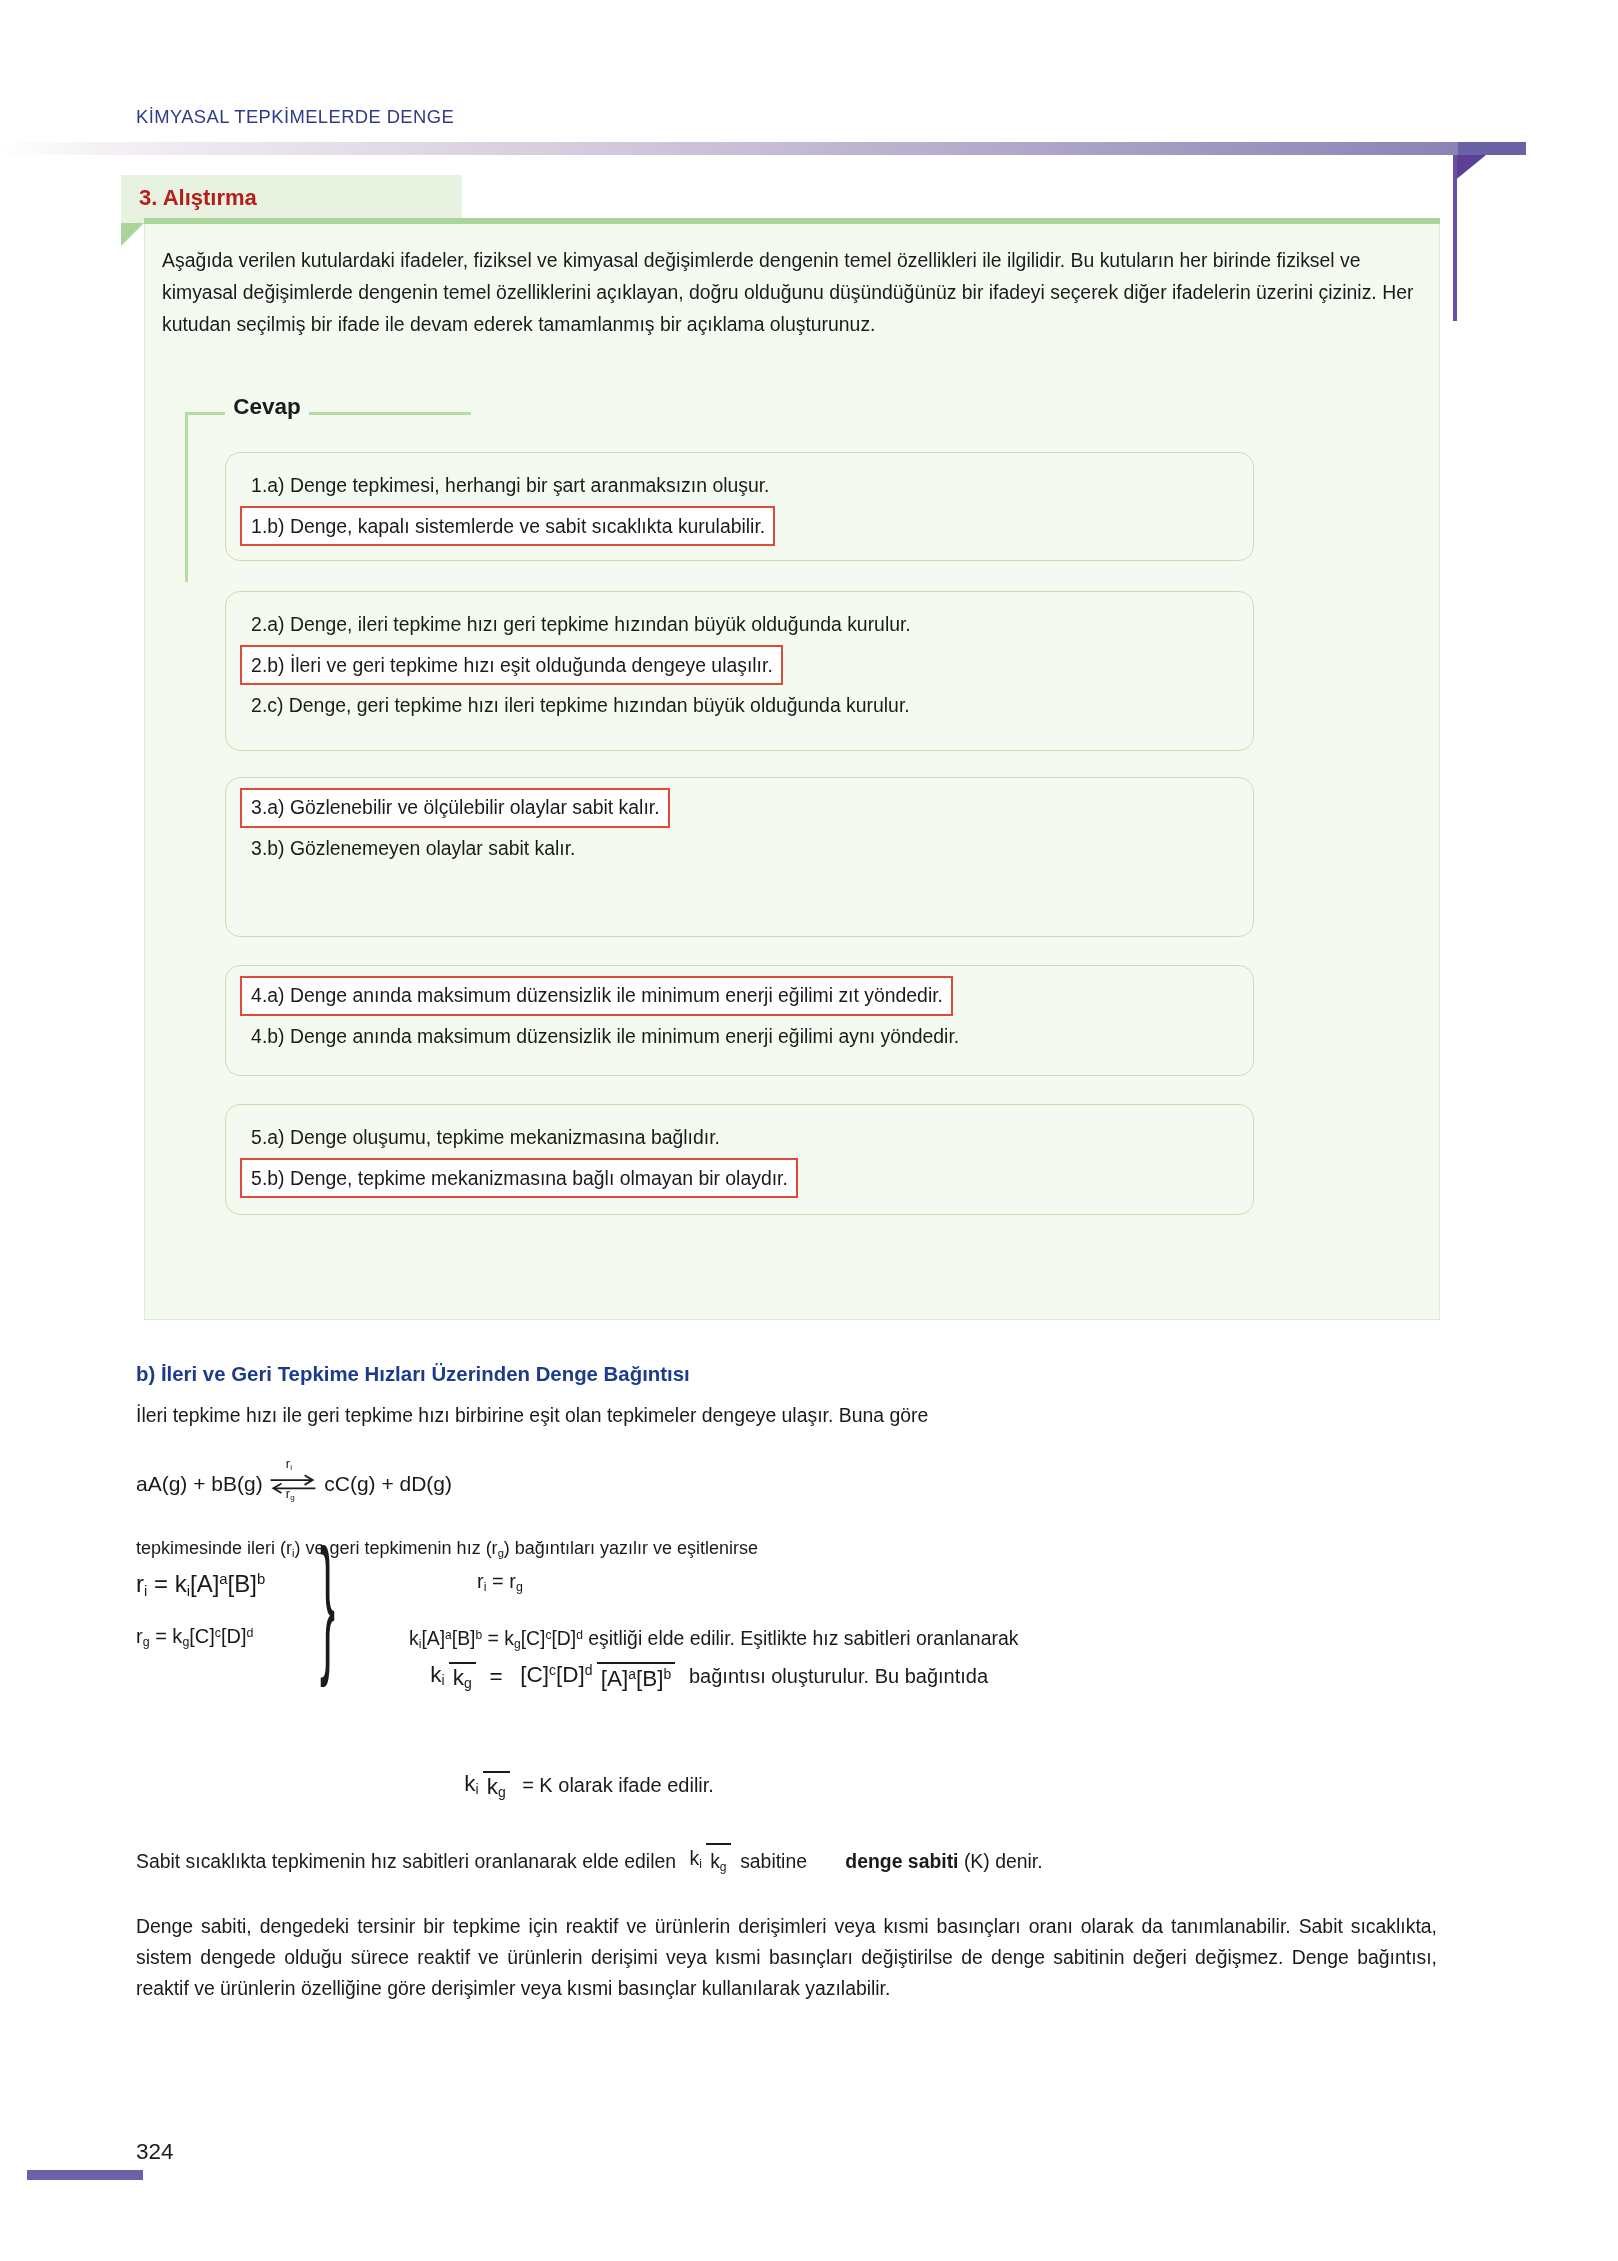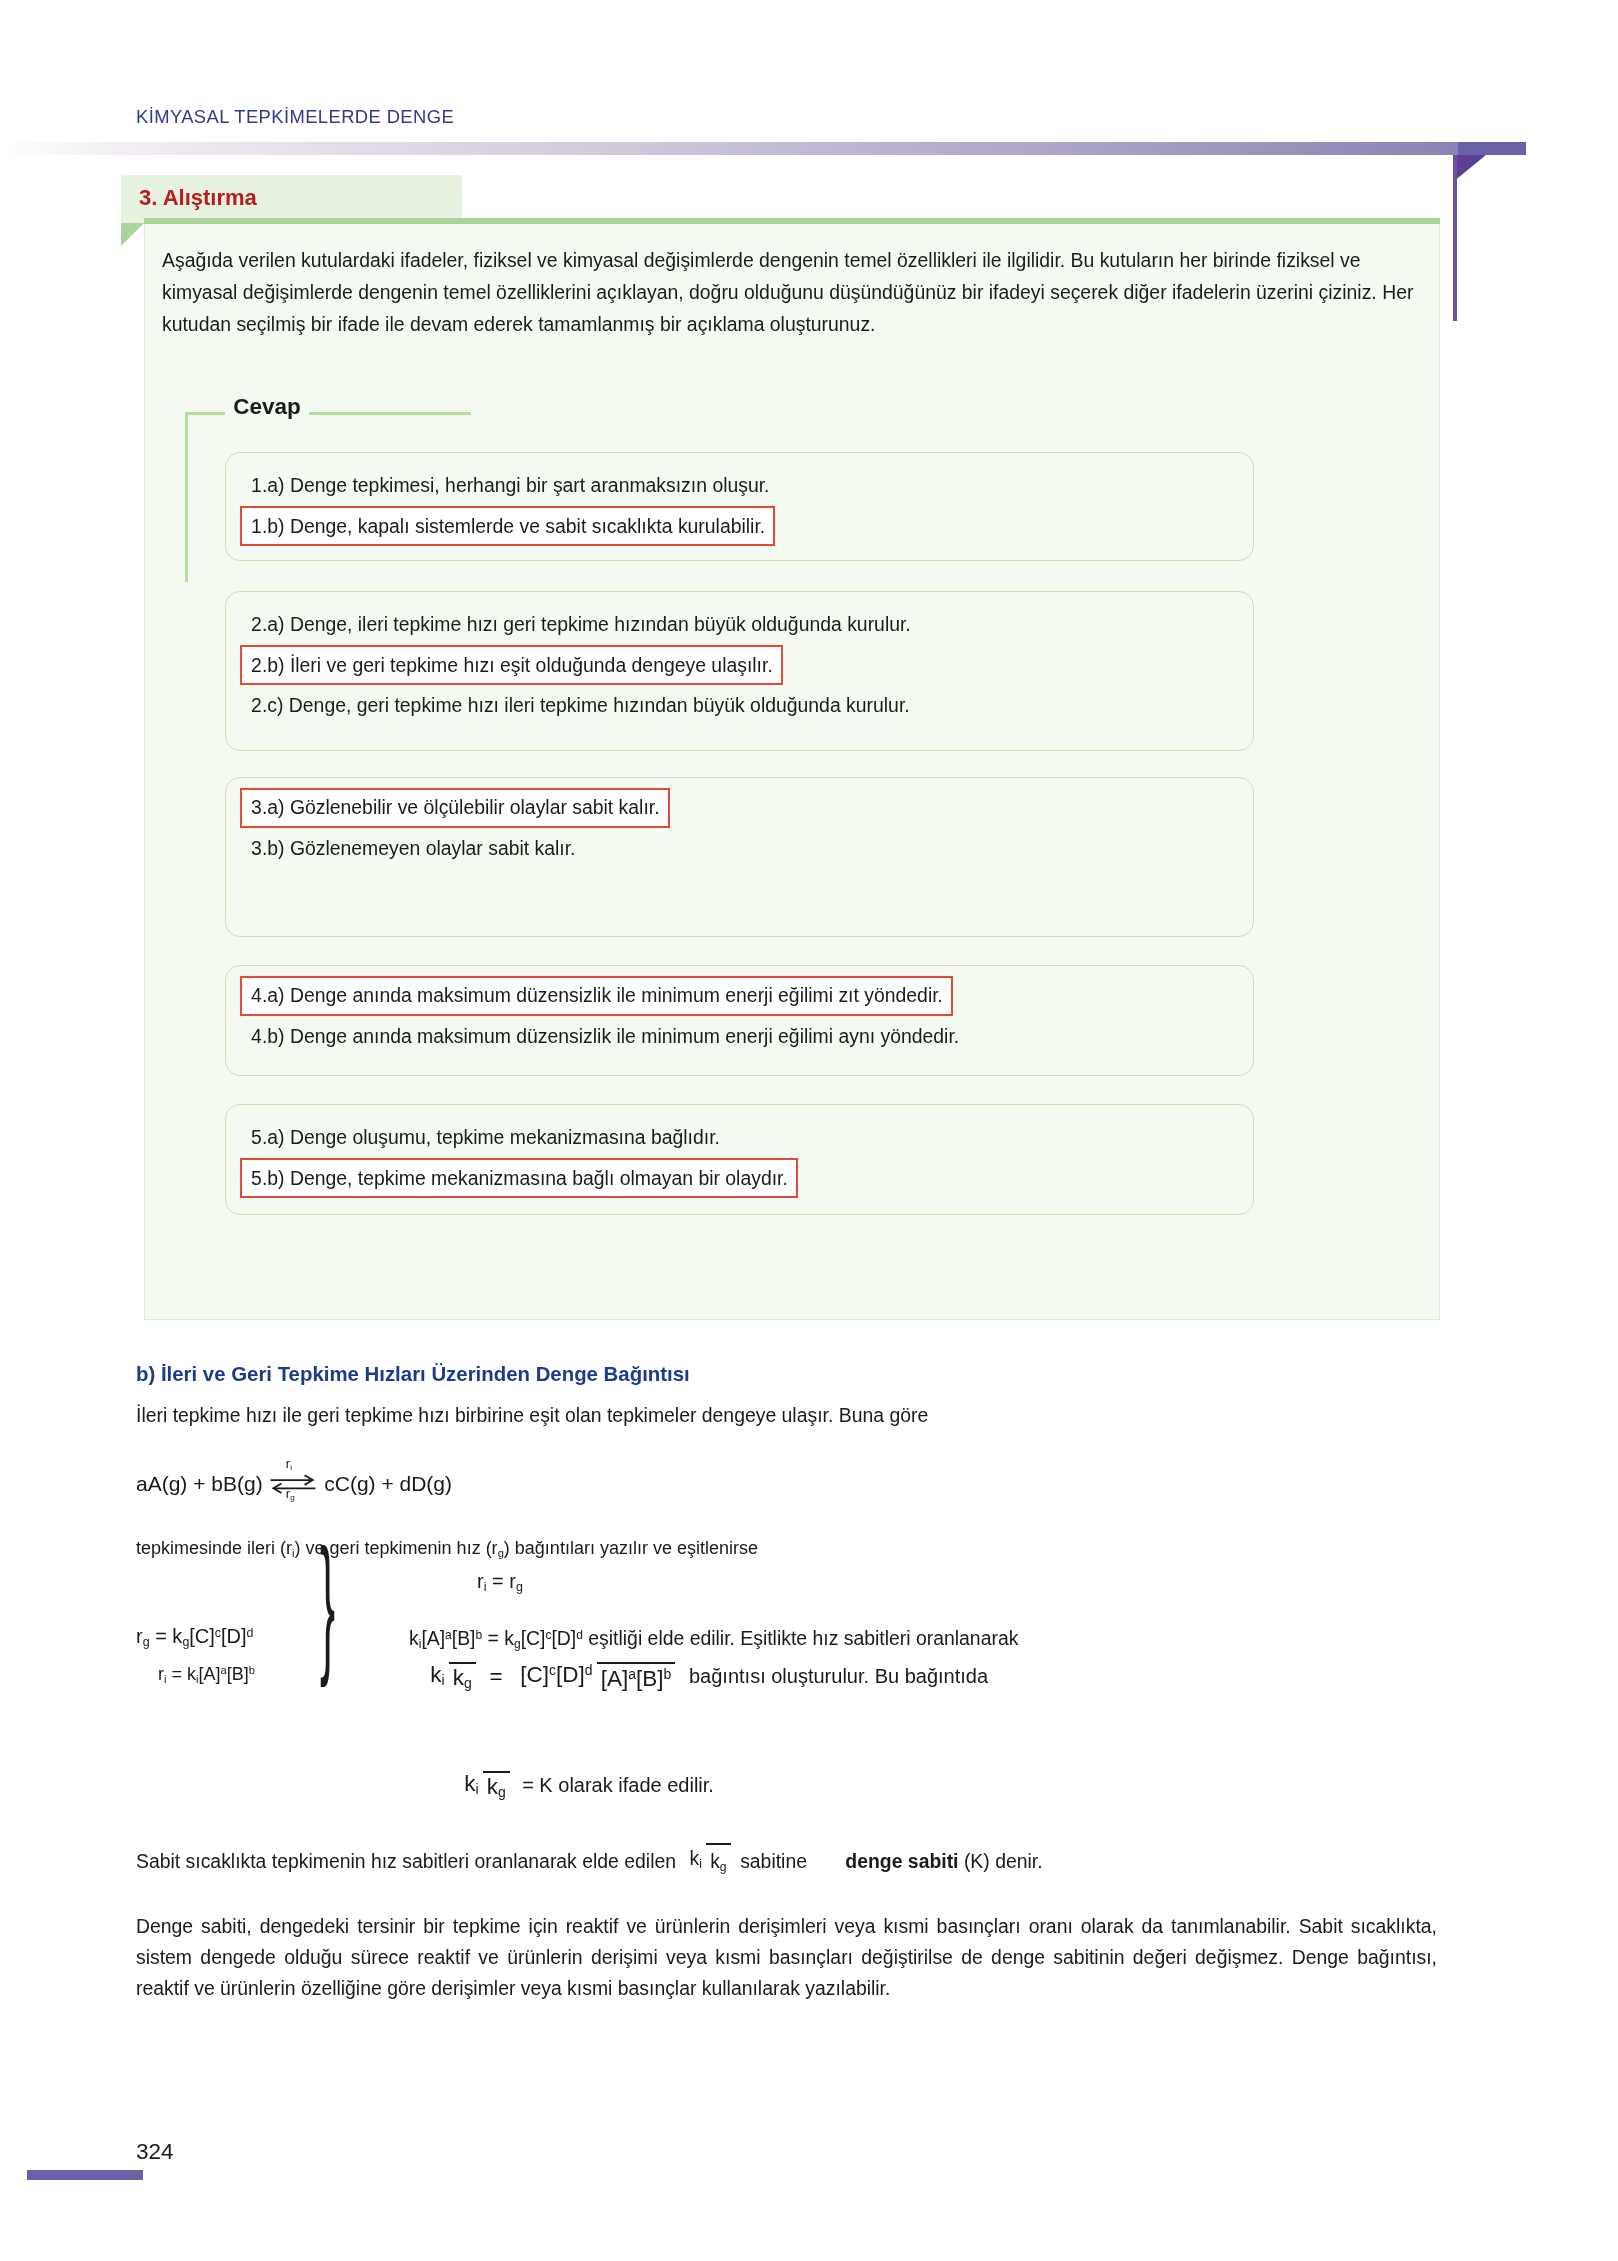--- a/index.html
+++ b/index.html
@@ -144,21 +144,21 @@
   }
   .eq-arrows .lbl-bot {
     position:absolute; top:17.7px; left:16.4px; font-size:13px;
   }
   .eq-arrows svg { position:absolute; top:5.5px; left:0; }
 
   #rate-intro {
     position:absolute; left:136px; top:1533px; width:1294px;
     font-size:18px; line-height:30px;
   }
-  #rate-left-1 { position:absolute; left:136px; top:1664px; font-size:18px;margin-left:22px; }
+  #rate-left-1 { position:absolute; left:136px; top:1570px; font-size:24px; }
   #rate-left-2 { position:absolute; left:136px; top:1625px; font-size:20px; }
   #brace {
     position:absolute; left:320px; top:1564px;
     font-size:82px; line-height:41px; color:#1b1b1b;
     transform: scaleX(0.55) scaleY(1.85);
     transform-origin: left top;
   }
   #rate-eq-right { position:absolute; left:477px; top:1570px; font-size:20px; }
   #rate-derive { position:absolute; left:409px; top:1627px; width:1022px; font-size:19.4px; }
 

